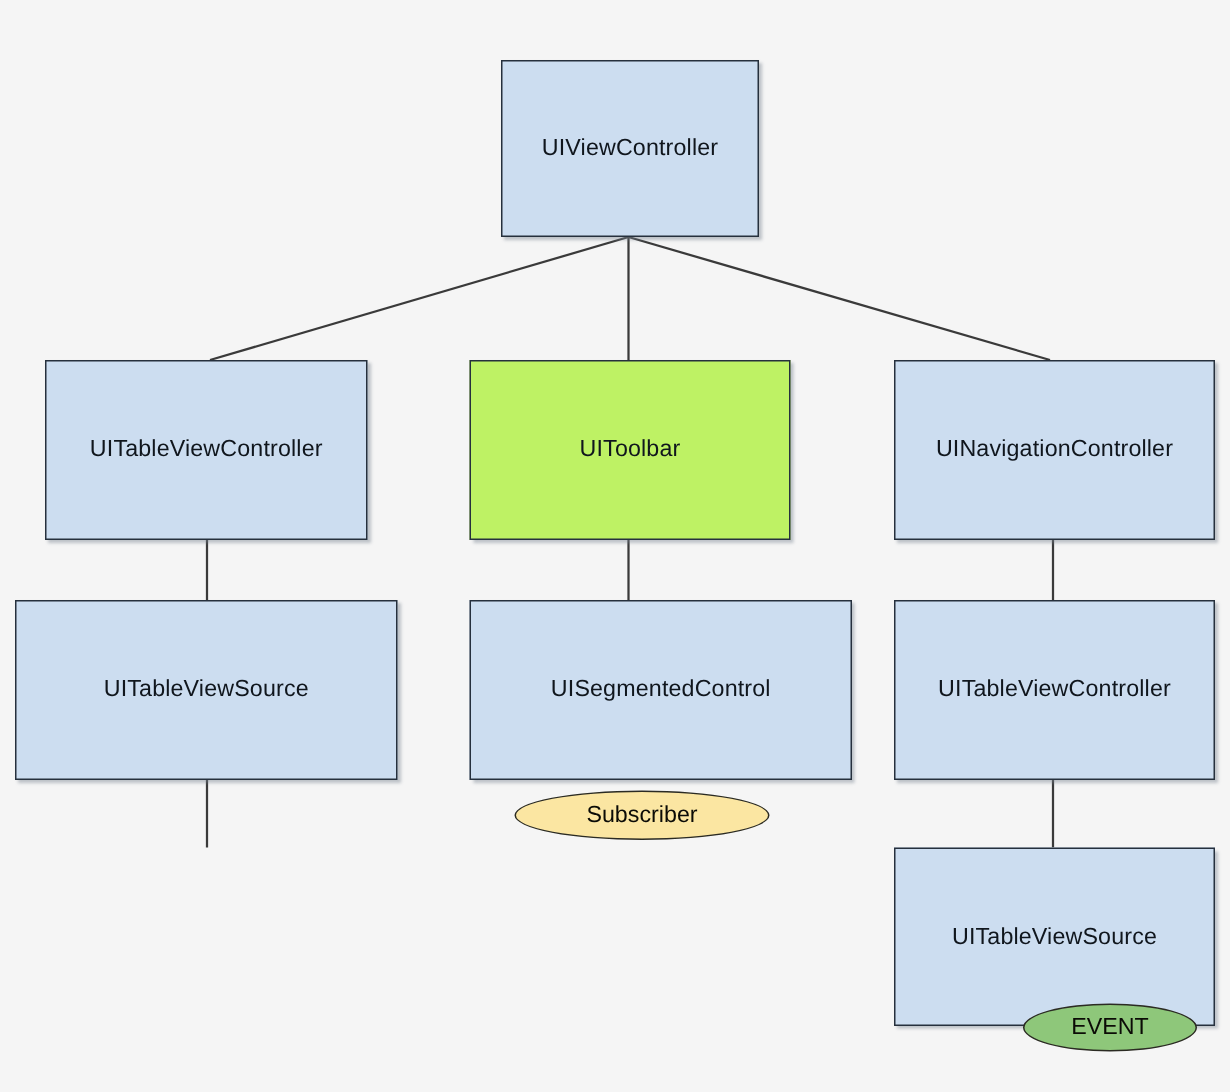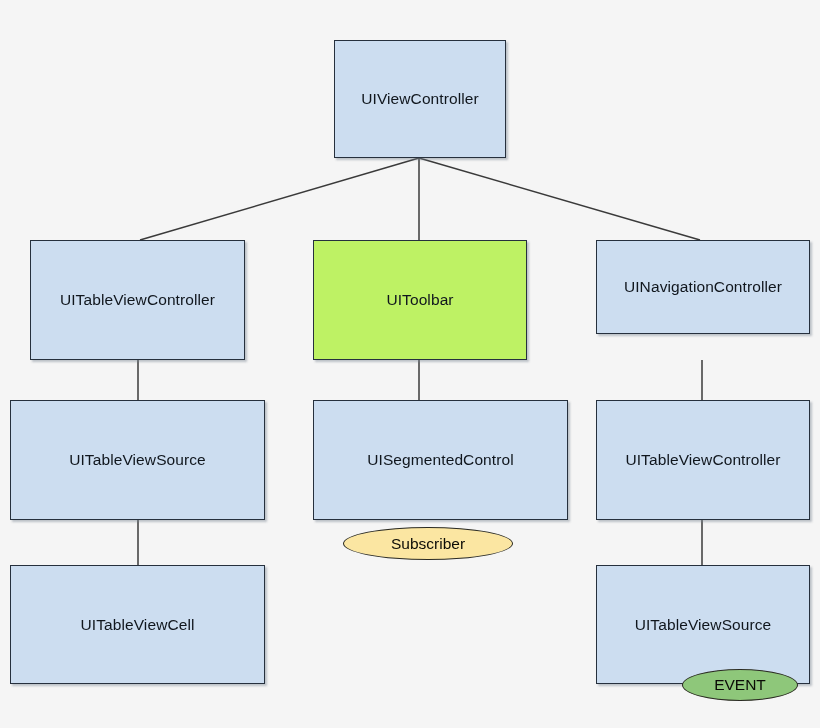--- a/index.html
+++ b/index.html
@@ -89,39 +89,36 @@
   </div>
 
   <div class="node" style="left: 30px; top: 240px; width: 215px; height: 120px; background: rgb(204, 221, 240); border-color: rgb(38, 48, 61);">
     <span class="node-label">UITableViewController</span>
   </div>
 
   <div class="node" style="left: 313px; top: 240px; width: 214px; height: 120px; background: #bef264; border-color: rgb(38, 48, 61);">
     <span class="node-label">UIToolbar</span>
   </div>
 
-  <div class="node" style="left: 596px; top: 240px; width: 214px; height: 94px; background: rgb(204, 221, 240); border-color: rgb(38, 48, 61);">
+  <div class="node" style="left: 596px; top: 240px; width: 214px; height: 120px; background: rgb(204, 221, 240); border-color: rgb(38, 48, 61);">
     <span class="node-label">UINavigationController</span>
   </div>
 
   <div class="node" style="left: 10px; top: 400px; width: 255px; height: 120px; background: rgb(204, 221, 240); border-color: rgb(38, 48, 61);">
     <span class="node-label">UITableViewSource</span>
   </div>
 
   <div class="node" style="left: 313px; top: 400px; width: 255px; height: 120px; background: rgb(204, 221, 240); border-color: rgb(38, 48, 61);">
     <span class="node-label">UISegmentedControl</span>
   </div>
 
   <div class="node" style="left: 596px; top: 400px; width: 214px; height: 120px; background: rgb(204, 221, 240); border-color: rgb(38, 48, 61);">
     <span class="node-label">UITableViewController</span>
   </div>
 
-  <div class="node" style="left: 10px; top: 565px; width: 255px; height: 119px; background: rgb(204, 221, 240); border-color: rgb(38, 48, 61);">
-    <span class="node-label">UITableViewCell</span>
-  </div>
 
   <div class="node" style="left: 596px; top: 565px; width: 214px; height: 119px; background: rgb(204, 221, 240); border-color: rgb(38, 48, 61);">
     <span class="node-label">UITableViewSource</span>
   </div>
 
   <div class="badge badge-subscriber" style="left: 343px; top: 481px; width: 170px; height: 33px; background: rgb(251, 230, 162);">
     <span>Subscriber</span>
   </div>
 
   <div class="badge badge-event" style="left: 682px; top: 623px; width: 116px; height: 32px; background: rgb(142, 199, 122);">

